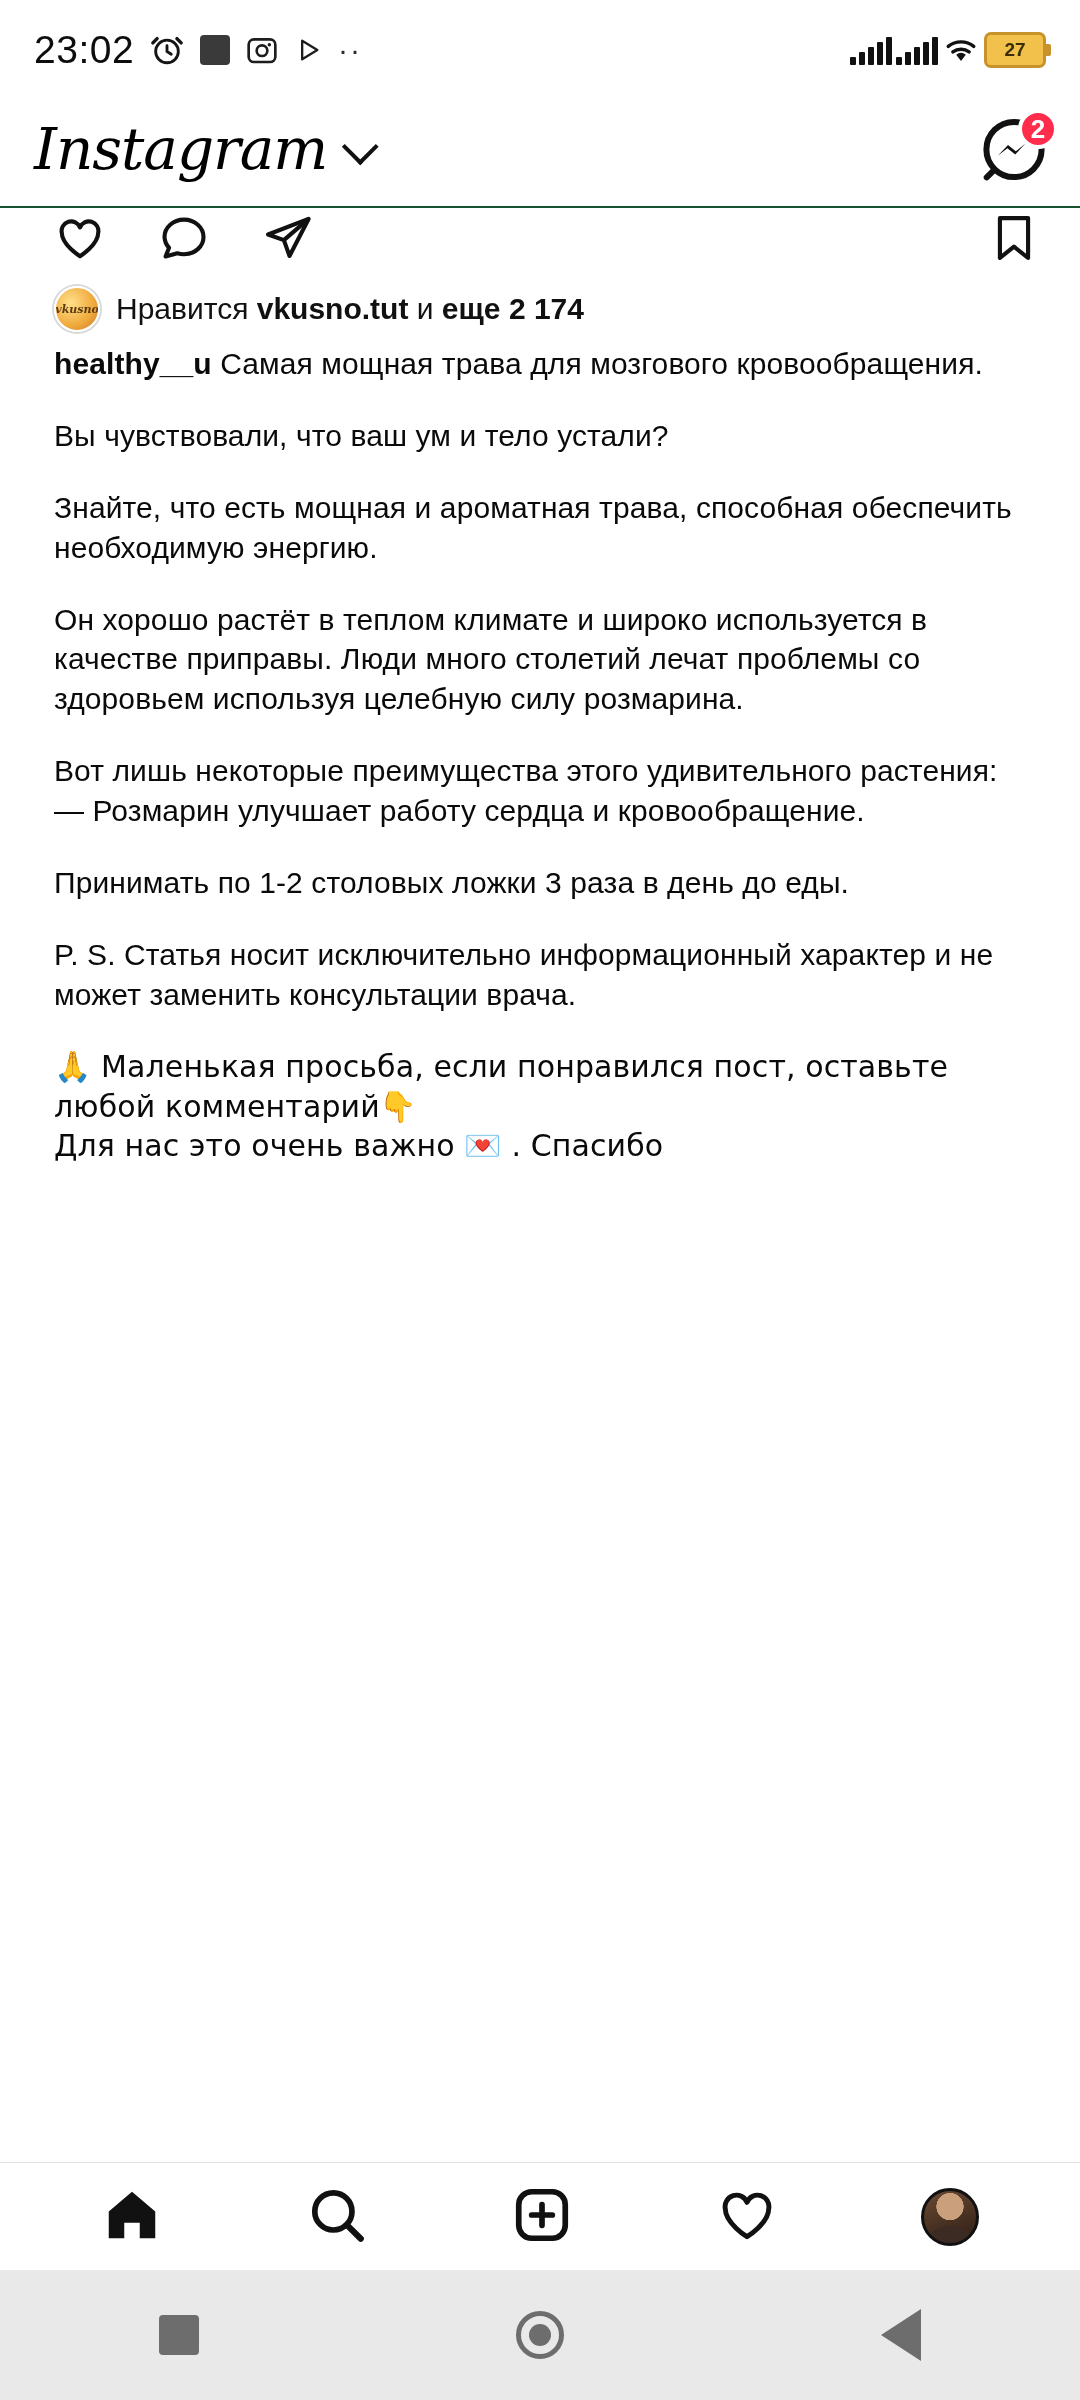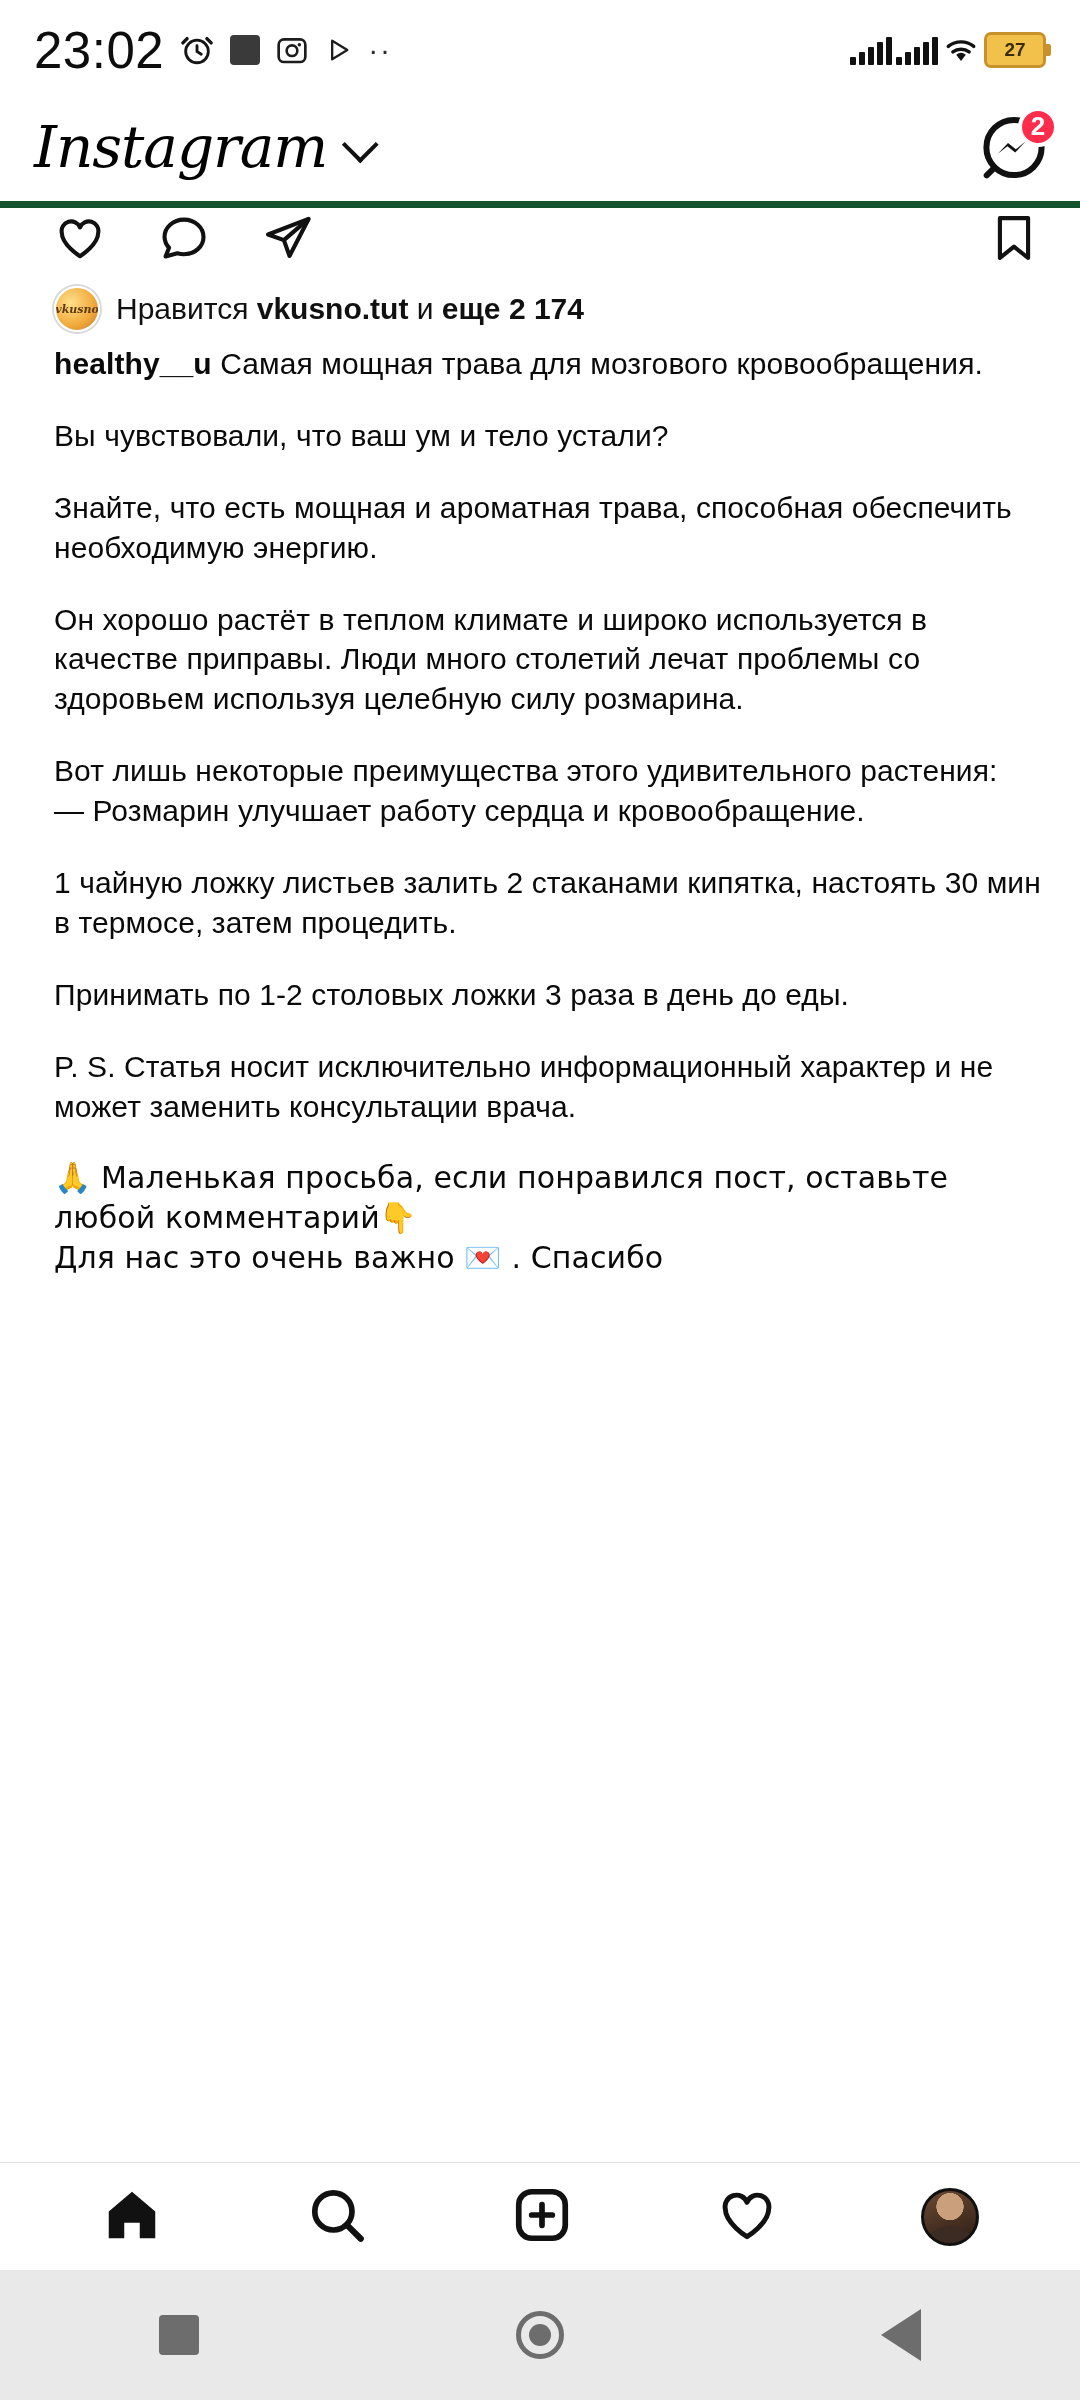--- a/index.html
+++ b/index.html
@@ -25,21 +25,21 @@
     padding: 0 34px;
     box-sizing: border-box;
     background: #ffffff;
   }
   .status-left {
     display: flex;
     align-items: center;
     gap: 16px;
   }
   .status-clock {
-    font-size: 51px;
+    font-size: 39px;
     font-weight: 400;
     letter-spacing: 0.5px;
     color: #0d0d0d;
   }
   .sb-icon { display: inline-flex; align-items: center; justify-content: center; }
   .sb-sq {
     width: 30px; height: 30px; background: #3a3a3a; border-radius: 4px;
   }
   .sb-dots { font-size: 30px; letter-spacing: 2px; color: #2b2b2b; line-height: 1; }
   .status-right {
@@ -92,21 +92,21 @@
   }
 
   
   .app-header {
     height: 108px;
     display: flex;
     align-items: center;
     justify-content: space-between;
     padding: 0 30px 4px 34px;
     box-sizing: border-box;
-    border-bottom: 7px solid #14532d;
+    border-bottom: 2px solid #14532d;
     background: #fff;
   }
   .brand-wrap { display: flex; align-items: center; gap: 16px; }
   .brand {
     font-family: "DejaVu Serif", serif;
     font-style: italic;
     font-size: 58px;
     font-weight: 400;
     letter-spacing: -1px;
     color: #000;
@@ -356,21 +356,20 @@
     </span>
   </div>
 
   <div class="caption">
     <p><span class="user">healthy__u</span> <span>Самая мощная трава для мозгового кровообращения.</span></p>
     <p>Вы чувствовали, что ваш ум и тело устали?</p>
     <p>Знайте, что есть мощная и ароматная трава, способная обеспечить необходимую энергию.</p>
     <p>Он хорошо растёт в теплом климате и широко используется в качестве приправы. Люди много столетий лечат проблемы со здоровьем используя целебную силу розмарина.</p>
     <p style="white-space:pre-line">Вот лишь некоторые преимущества этого удивительного растения:
 — Розмарин улучшает работу сердца и кровообращение.</p>
-    <p>1 чайную ложку листьев залить 2 стаканами кипятка, настоять 30 мин в термосе, затем процедить.</p>
     <p>Принимать по 1-2 столовых ложки 3 раза в день до еды.</p>
     <p>P. S. Статья носит исключительно информационный характер и не может заменить консультации врача.</p>
     <p class="emoji tight" style="white-space:pre-line">🙏 Маленькая просьба, если понравился пост, оставьте любой  комментарий👇
 Для нас это очень важно 💌 . Спасибо</p>
   </div>
 </div>
 
 <div class="bottom-nav">
   <span>
     <svg width="62" height="62" viewBox="0 0 24 24">

